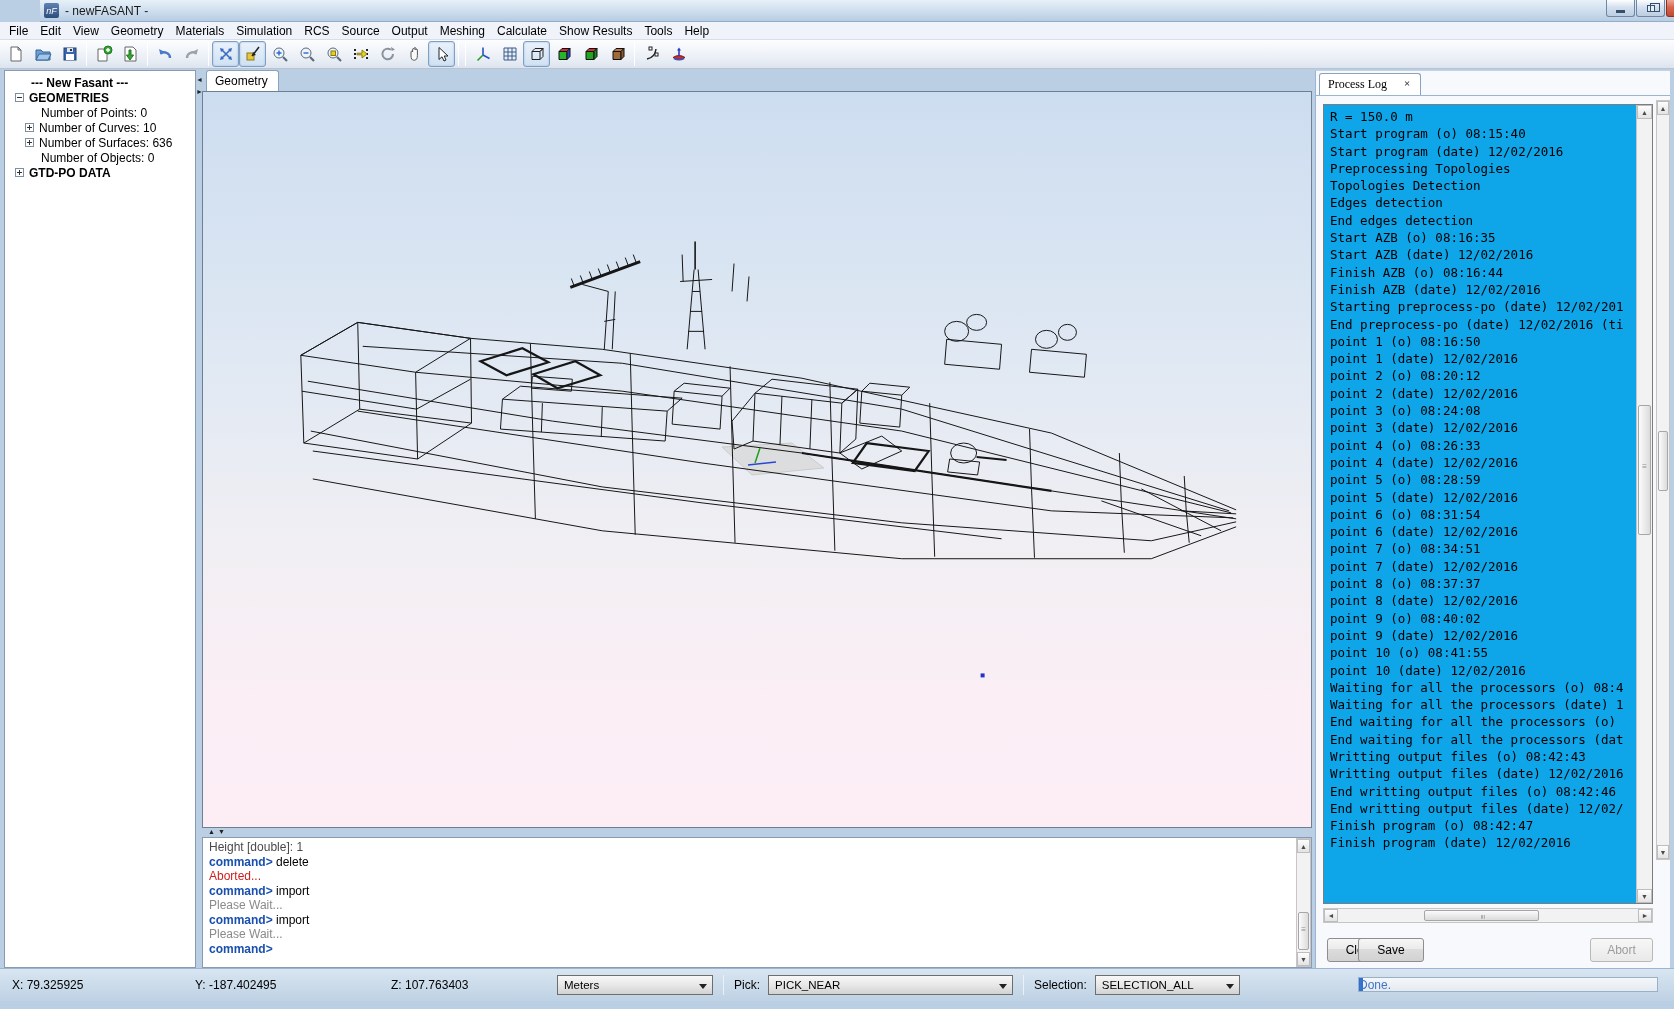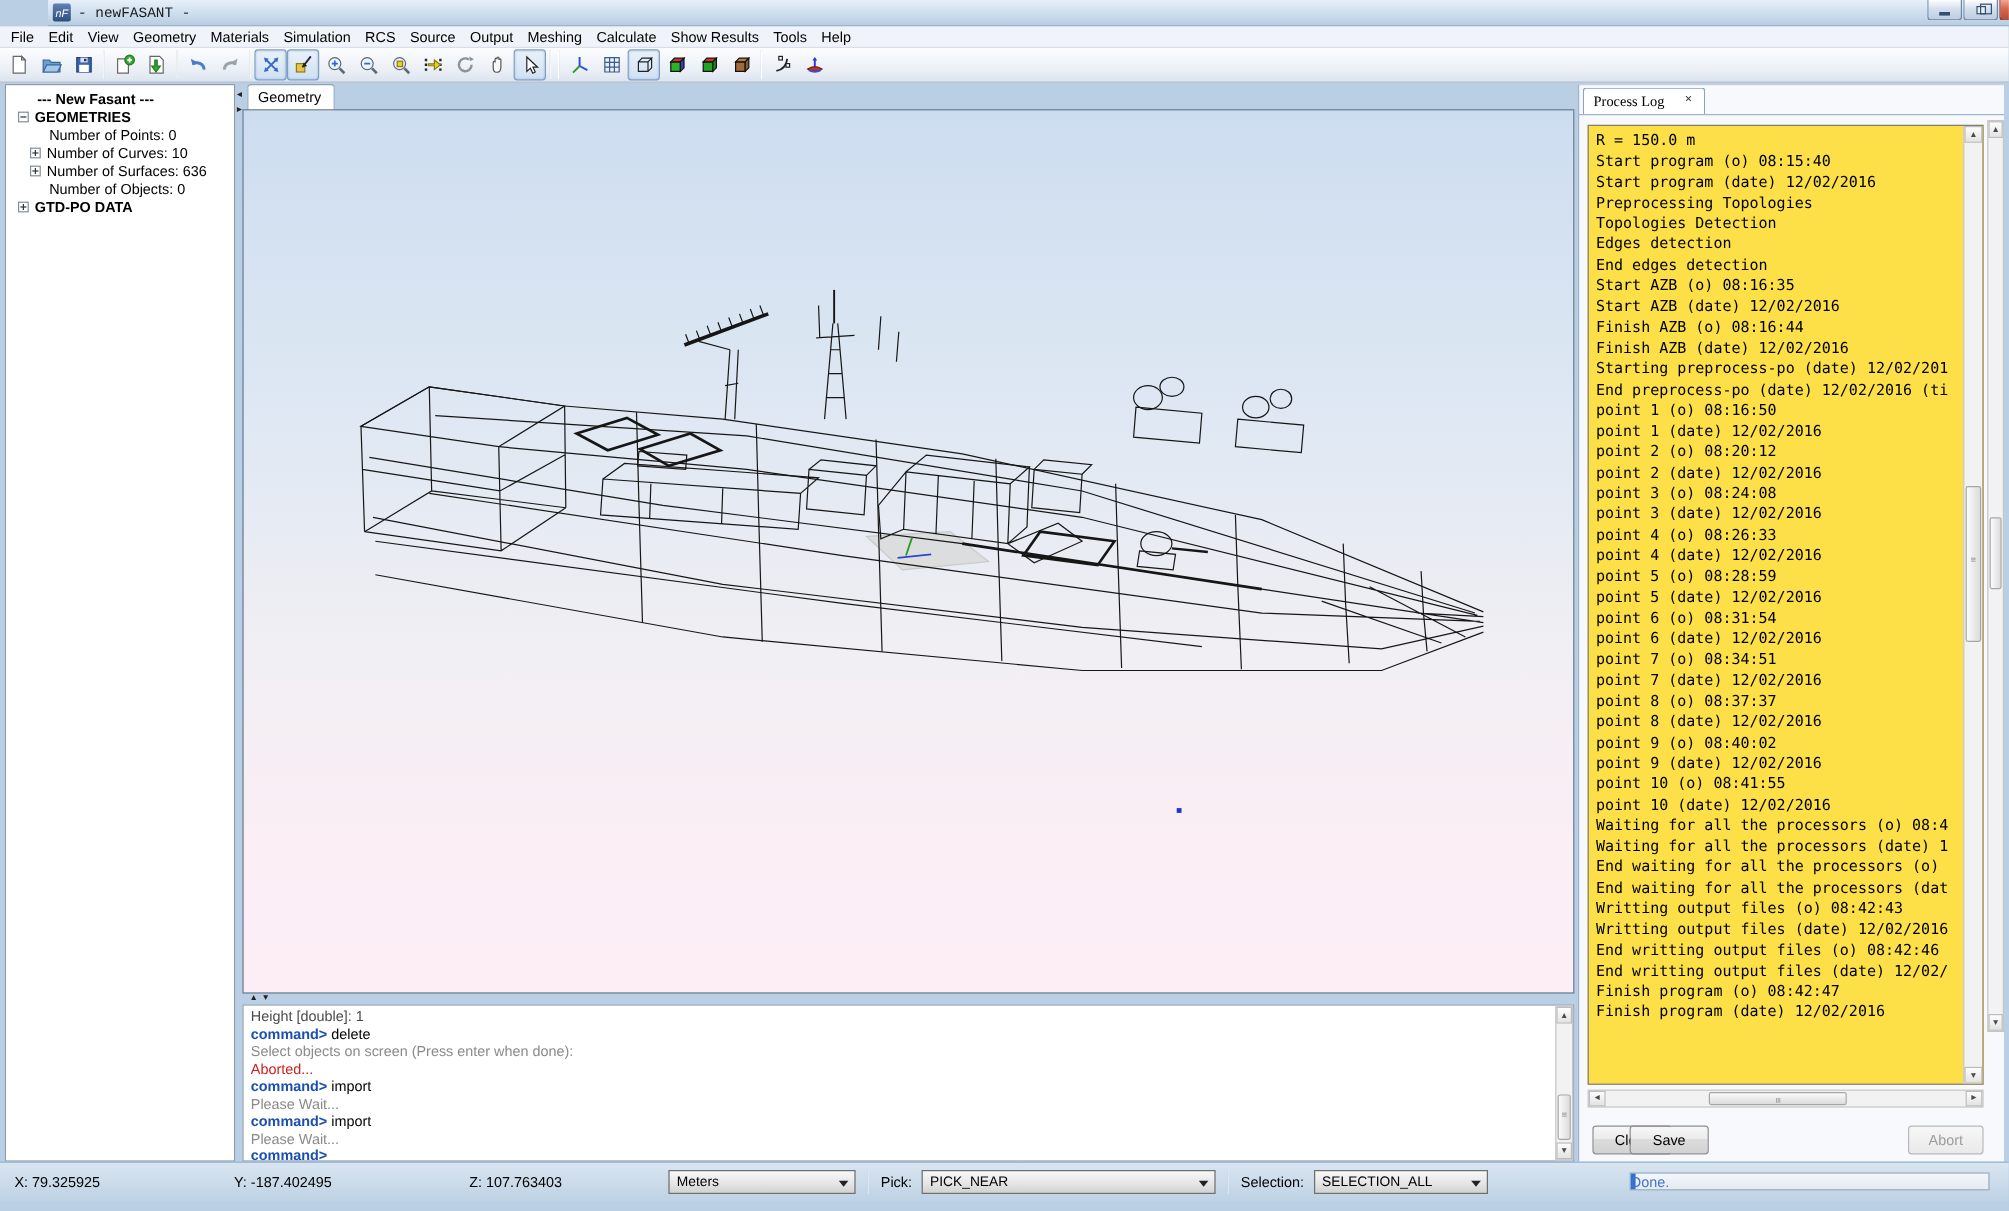--- a/index.html
+++ b/index.html
@@ -6,21 +6,21 @@
   html,body { width:1674px; height:1009px; overflow:hidden; }
   body { font-family:"Liberation Sans", sans-serif; background:#bacfe4; position:relative; font-size:12px; color:#000; }
 
   
   .titlebar { position:absolute; left:0; top:0; width:1674px; height:22px;
     background:linear-gradient(#e7f0f9, #cfdfee 50%, #b8cde2); border-bottom:1px solid #93aecb;
     display:flex; align-items:center;margin-left:40px; }
   .app-icon { width:15px; height:15px; margin:0 6px 0 4px; border-radius:2px;
     background:linear-gradient(#5f82b4,#2d4d7c); color:#fff; font-size:9px; font-style:italic;
     display:flex; align-items:center; justify-content:center; }
-  .title-text { font-size:12px; color:#1b1b1b;font-family:Liberation Mono, monospace; }
+  .title-text { font-size:12px; color:#1b1b1b; }
   .win-btns { position:absolute; right:6px; top:0; display:flex; }
   .win-btn { width:29px; height:17px; border:1px solid #6d87a5; border-top:none;
     border-radius:0 0 3px 3px; background:linear-gradient(#fdfeff,#d4e0ee 45%,#bccee2);
     display:flex; align-items:center; justify-content:center; margin-left:1px; }
   .win-btn.close { width:42px; background:linear-gradient(#f0a797,#d8654c 45%,#c04a34); border-color:#8c3020;
     color:#fff; font-weight:bold; font-size:12px; }
   .glyph-min { width:9px; height:3px; background:#33506e; margin-top:6px; }
   .glyph-restore { width:8px; height:7px; border:1px solid #33506e; position:relative; background:#e8eef6; }
   .glyph-restore::before { content:""; position:absolute; left:2px; top:-3px; width:8px; height:7px; border:1px solid #33506e; }
 
@@ -85,21 +85,21 @@
   .sb-h .sb-thumb { top:1px; bottom:1px; left:auto; right:auto; background:linear-gradient(#fbfbfb,#dcdcdc); }
   .grip { font-size:8px; color:#8c8c8c; line-height:6px; text-align:center; }
 
   
   .right-panel { position:absolute; left:1315px; top:70px; width:355px; height:898px;
     background:#f7f9fc; border-left:1px solid #9ab4d2; border-top:1px solid #c2d2e4; }
   .plog-tab { left:1319px; top:73px; display:flex; align-items:flex-start; gap:17px;font-family:Liberation Serif, serif; }
   .plog-tab .x { font-weight:bold; font-size:11px; color:#333; }
   .plog-tabline { position:absolute; left:1315px; top:95px; width:355px; height:1px; background:#9ab4d2; }
   .log-box { position:absolute; left:1323px; top:104px; width:330px; height:800px;
-    background:#fde047; border:1px solid #7d7d7d; overflow:hidden; }
+    background:#0ea5e9; border:1px solid #7d7d7d; overflow:hidden; }
   .log-text { position:absolute; left:0; top:0; right:17px; bottom:0; padding:4px 0 0 6px;
     font-family:"DejaVu Sans Mono", monospace; font-size:12.5px; }
   .log-line { height:17.3px; white-space:pre; }
   .btn { position:absolute; height:24px; border:1px solid #8e8e8e; border-radius:3px;
     background:linear-gradient(#f7f7f7,#ebebeb 45%,#dcdcdc 46%,#d2d2d2);
     font-size:12px; display:flex; align-items:center; justify-content:center; }
   .btn.disabled { color:#9c9c9c; border-color:#b8b8b8; background:linear-gradient(#f7f7f7,#e9e9e9); }
 
   
   .statusbar { position:absolute; left:0; top:968px; width:1674px; height:33px;
@@ -411,21 +411,20 @@
 
 <div class="h-split">
   <span class="arr" style="left:6px">▲</span>
   <span class="arr" style="left:16px">▼</span>
 </div>
 
 <div class="console">
   <div class="console-text">
       <div class="con-line con-dim">Height [double]: 1</div>
       <div class="con-line"><span class="con-prompt">command&gt;</span><span class="con-cmd"> delete</span></div>
-      <div class="con-line con-muted">Select objects on screen (Press enter when done):</div>
       <div class="con-line con-error">Aborted...</div>
       <div class="con-line"><span class="con-prompt">command&gt;</span><span class="con-cmd"> import</span></div>
       <div class="con-line con-muted">Please Wait...</div>
       <div class="con-line"><span class="con-prompt">command&gt;</span><span class="con-cmd"> import</span></div>
       <div class="con-line con-muted">Please Wait...</div>
       <div class="con-line"><span class="con-prompt">command&gt;</span><span class="con-cmd"> </span></div>
     </div>
   <div class="sb-v" style="right:0; top:0; bottom:0; width:15px;">
     <div class="sb-arrow" style="top:0">▲</div>
     <div class="sb-thumb" style="bottom:16px; height:38px;">

